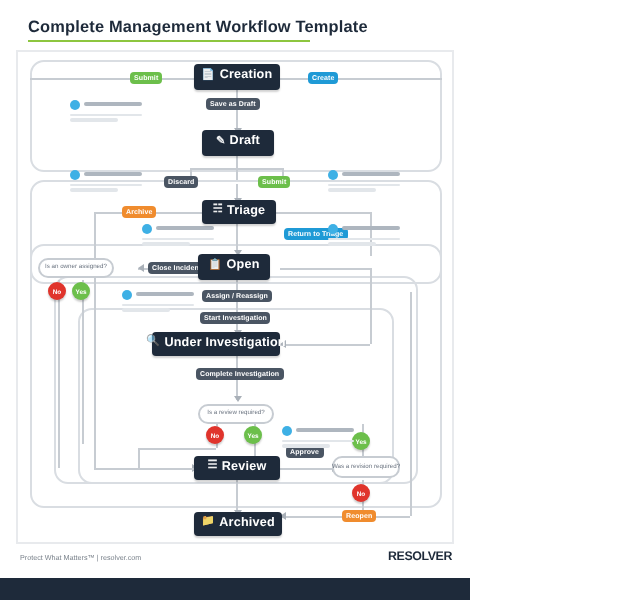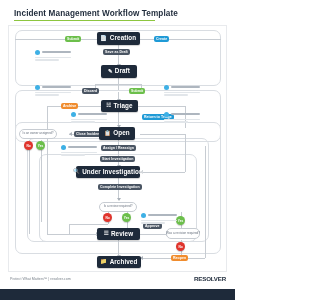--- a/index.html
+++ b/index.html
@@ -165,21 +165,21 @@
     left: 0; bottom: 0;
     width: 235px; height: 11px;
     background: #1e2a3a;
   }
 </style>
 </head>
 <body>
 
 <div id="page">
 
-  <div class="title">Incident Management Workflow Template</div>
+  <div class="title">Complete Management Workflow Template</div>
   <div class="title-rule"></div>
 
   <div class="canvas">
 
     <div class="lane" style="left:6px; top:4px; width:206px; height:56px;"></div>
     <div class="lane" style="left:6px; top:64px; width:206px; height:52px;"></div>
     <div class="lane" style="left:6px; top:96px; width:206px; height:132px;"></div>
     <div class="lane" style="left:18px; top:112px; width:182px; height:104px;"></div>
     <div class="lane" style="left:30px; top:128px; width:158px; height:88px;"></div>
 

